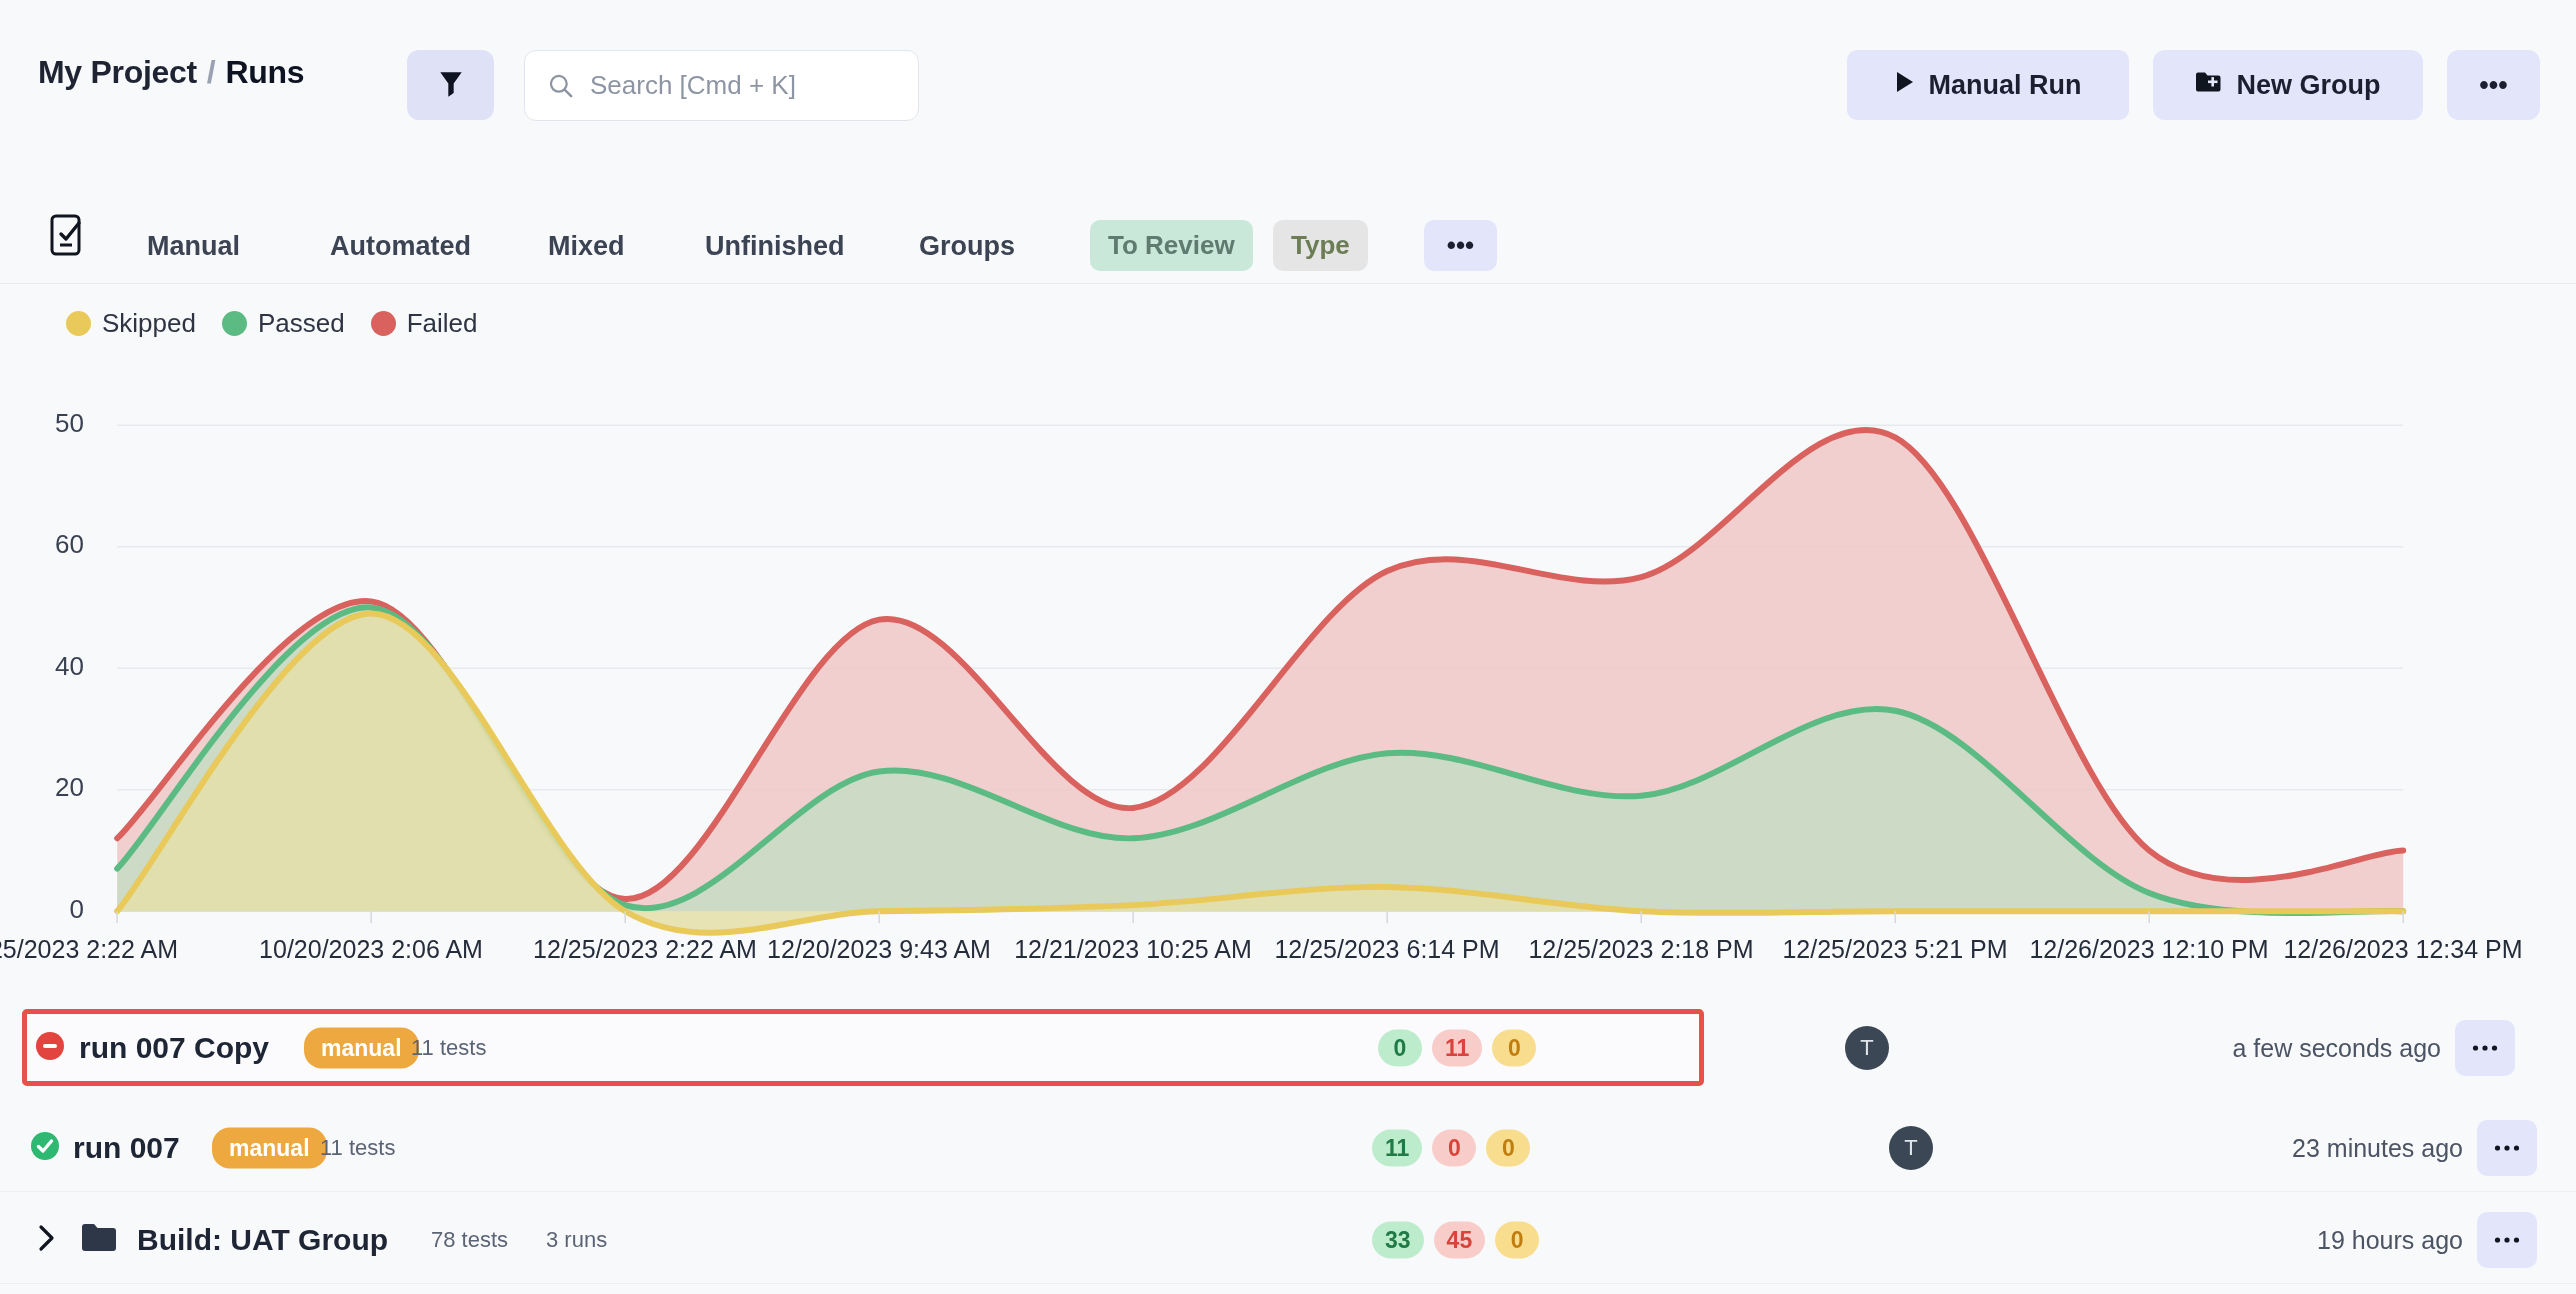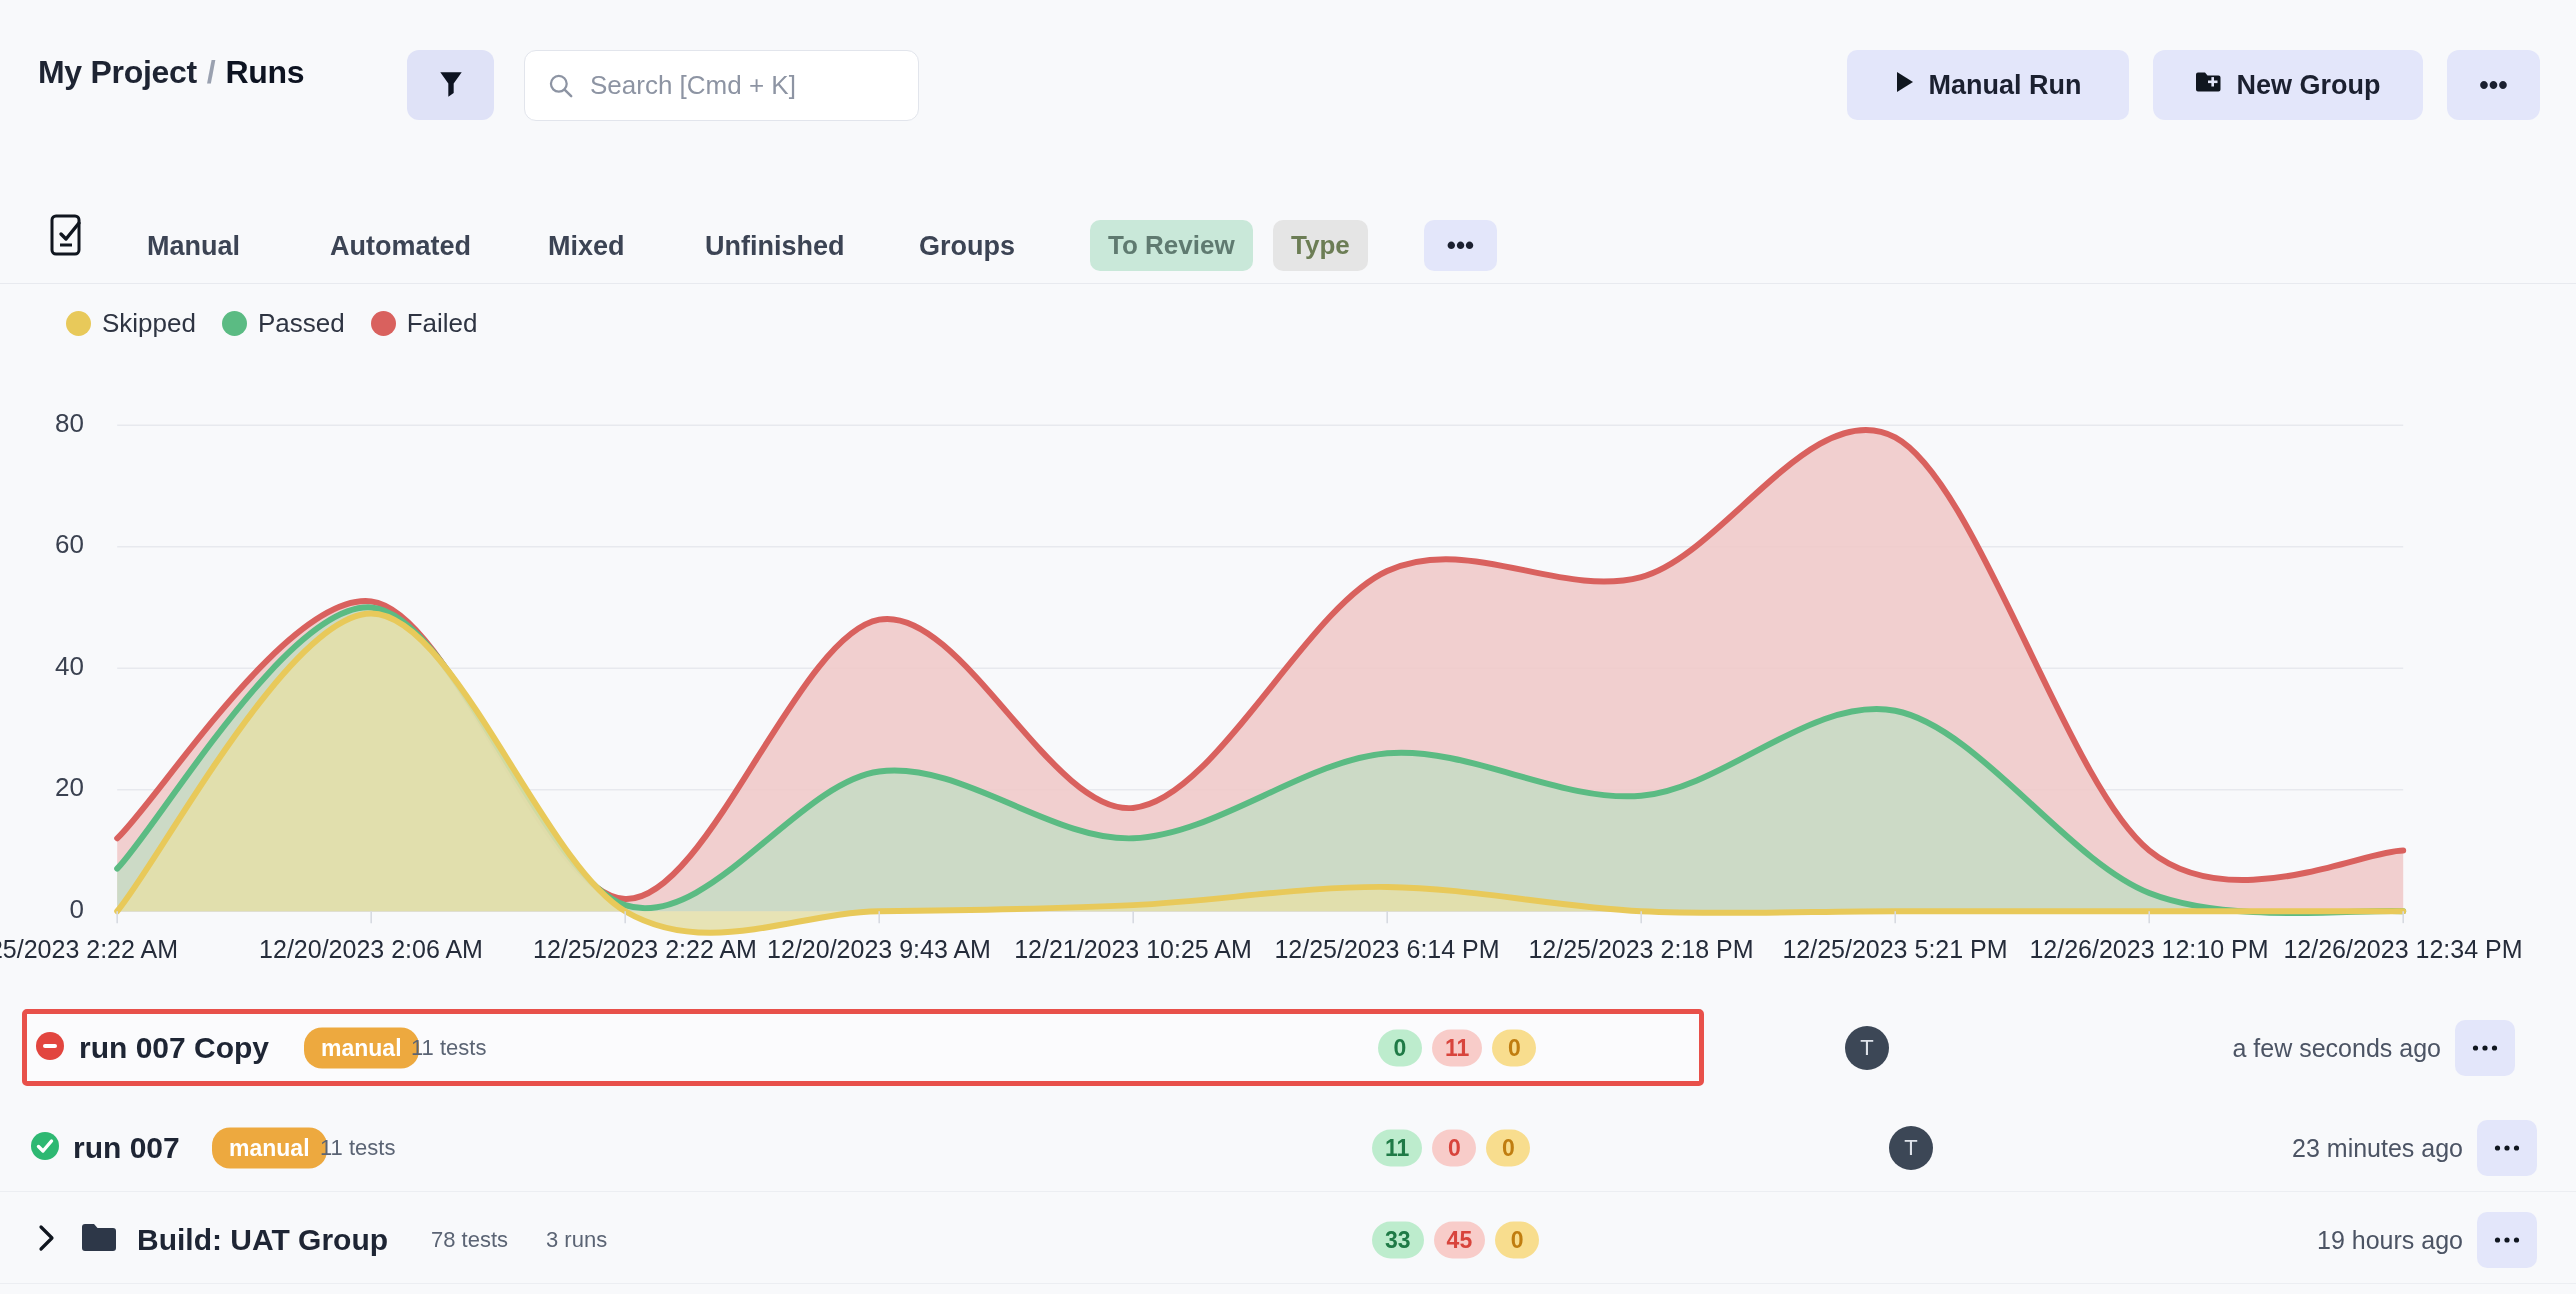--- a/index.html
+++ b/index.html
@@ -251,25 +251,25 @@
       <line x1="1908.4444444444446" x2="1908.4444444444446" y1="557" y2="569" stroke="#d7dae1" stroke-width="1.6"></line>
       <line x1="2164.222222222222" x2="2164.222222222222" y1="557" y2="569" stroke="#d7dae1" stroke-width="1.6"></line>
       <line x1="2420" x2="2420" y1="557" y2="569" stroke="#d7dae1" stroke-width="1.6"></line>
     </svg>
 </div>
 <div id="ytick-layer">
     <div class="ytick" style="left: 14px; top: 894px;">0</div>
     <div class="ytick" style="left: 14px; top: 772px;">20</div>
     <div class="ytick" style="left: 14px; top: 651px;">40</div>
     <div class="ytick" style="left: 14px; top: 529px;">60</div>
-    <div class="ytick" style="left: 14px; top: 408px;">80</div>
+    <div class="ytick" style="left: 14px; top: 408px;">50</div>
   </div>
 <div id="xtick-layer">
     <div class="xtick" style="left: -18px; width: 318px; text-align: left;">/25/2023 2:22 AM</div>
-    <div class="xtick" style="left: 222px; width: 298px;">12/20/2023 2:06 AM</div>
+    <div class="xtick" style="left: 222px; width: 298px;">10/20/2023 2:06 AM</div>
     <div class="xtick" style="left: 476px; width: 338px;">12/25/2023 2:22 AM</div>
     <div class="xtick" style="left: 730px; width: 298px;">12/20/2023 9:43 AM</div>
     <div class="xtick" style="left: 984px; width: 298px;">12/21/2023 10:25 AM</div>
     <div class="xtick" style="left: 1238px; width: 298px;">12/25/2023 6:14 PM</div>
     <div class="xtick" style="left: 1492px; width: 298px;">12/25/2023 2:18 PM</div>
     <div class="xtick" style="left: 1746px; width: 298px;">12/25/2023 5:21 PM</div>
     <div class="xtick" style="left: 2000px; width: 298px;">12/26/2023 12:10 PM</div>
     <div class="xtick" style="left: 2254px; width: 298px;">12/26/2023 12:34 PM</div>
   </div>
 

